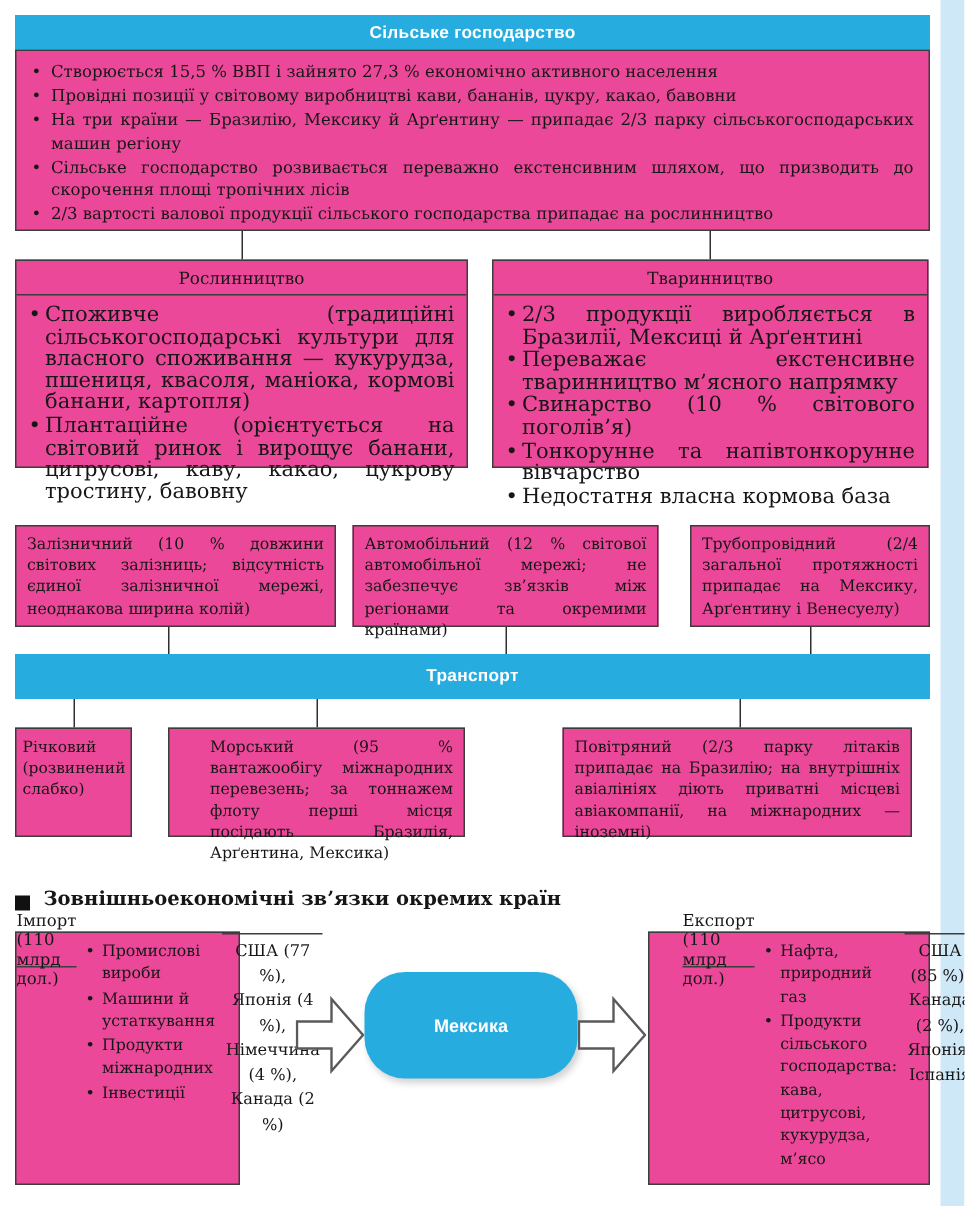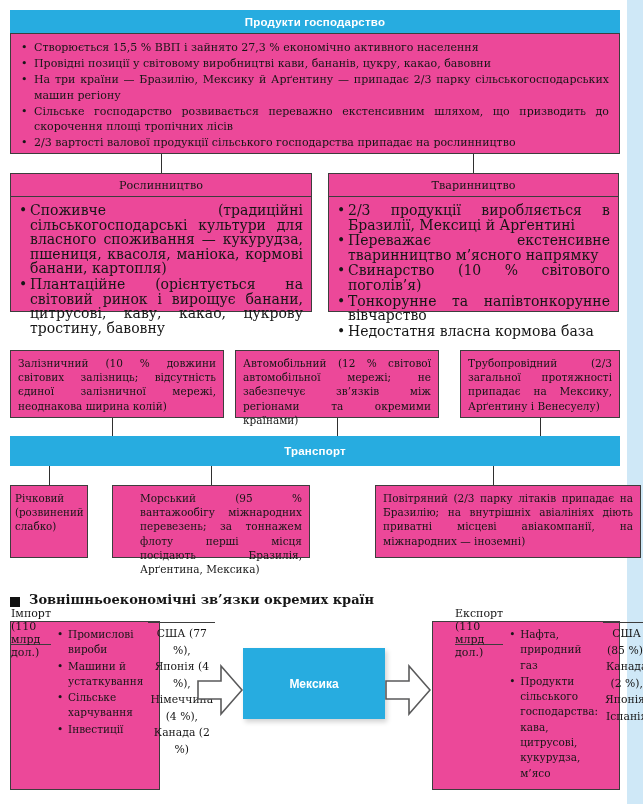--- a/index.html
+++ b/index.html
@@ -42,37 +42,38 @@
   .trade-box ul.blist li{font-size:10.5px;line-height:15.3px;text-align:left;}
   .partners{
     border-top:1px solid #3d3d3d;text-align:center;
     font-size:10.8px;line-height:16.5px;padding:3px 2px;
   }
   .mexico{
     position:absolute;background:#27ace0;color:#fff;
     font-family:"Liberation Sans",sans-serif;font-weight:700;font-size:12px;
     display:flex;align-items:center;justify-content:center;
     box-shadow:2px 3px 5px rgba(0,0,0,.18);
+    border-radius:27px;
   }
   .arrow{position:absolute;}
   .section-heading{
     position:absolute;display:flex;align-items:flex-end;
     font-size:13px;font-weight:700;line-height:15px;
   }
   .sq{width:10px;height:10px;background:#111;margin:2px 9px 0 0;flex:none;}
 </style>
 </head>
 <body>
 
 <div id="canvas">
 
   <div class="side-strip" style="left:627px;width:16px;"></div>
 
   <div class="band" style="left:10px;top:10px;width:610px;height:23px;">
-    <span>Продукти господарство</span>
+    <span>Сільське господарство</span>
   </div>
 
   <div class="box" style="left:10px;top:33px;width:610px;height:121px;">
     <ul class="blist big">
 
     <li>Створюється 15,5 % ВВП і зайнято 27,3 % економічно активного населення</li>
         <li>Провідні позиції у світовому виробництві кави, бананів, цукру, какао, бавовни</li>
         <li>На три країни — Бразилію, Мексику й Арґентину — припадає 2/3 парку сільськогосподарських машин регіону</li>
         <li>Сільське господарство розвивається переважно екстенсивним шляхом, що призводить до скорочення площі тропічних лісів</li>
         <li>2/3 вартості валової продукції сільського господарства припадає на рослинництво</li>
@@ -103,57 +104,57 @@
       </ul>
   </div>
 
   <div class="box" style="left:10px;top:350px;width:214px;height:68px;">
     <div class="flow-text">Залізничний (10 % довжини світових залізниць; відсутність єдиної залізничної мережі, неоднакова ширина колій)</div>
   </div>
   <div class="box" style="left:235px;top:350px;width:204px;height:68px;">
     <div class="flow-text">Автомобільний (12 % світової автомобільної мережі; не забезпечує зв’язків між регіонами та окремими країнами)</div>
   </div>
   <div class="box" style="left:460px;top:350px;width:160px;height:68px;">
-    <div class="flow-text">Трубопровідний (2/3 загальної протяжності припадає на Мексику, Арґентину і Венесуелу)</div>
+    <div class="flow-text">Трубопровідний (2/4 загальної протяжності припадає на Мексику, Арґентину і Венесуелу)</div>
   </div>
 
   <div class="vl" style="left:112px;top:418px;height:18px;"></div>
   <div class="vl" style="left:337px;top:418px;height:18px;"></div>
   <div class="vl" style="left:540px;top:418px;height:18px;"></div>
 
   <div class="band" style="left:10px;top:436px;width:610px;height:30px;">
     <span>Транспорт</span>
   </div>
 
   <div class="vl" style="left:49px;top:466px;height:19px;"></div>
   <div class="vl" style="left:211px;top:466px;height:19px;"></div>
   <div class="vl" style="left:493px;top:466px;height:19px;"></div>
 
   <div class="box" style="left:10px;top:485px;width:78px;height:73px;">
     <div class="flow-text no-justify" style="padding:5px 4px;font-size:10.3px;">Річковий (розвинений слабко)</div>
   </div>
   <div class="box" style="left:112px;top:485px;width:198px;height:73px;padding-left:20px;">
     <div class="flow-text">Морський (95 % вантажообігу міжнародних перевезень; за тоннажем флоту перші місця посідають Бразилія, Арґентина, Мексика)</div>
   </div>
-  <div class="box" style="left:375px;top:485px;width:266px;height:73px;">
+  <div class="box" style="left:375px;top:485px;width:233px;height:73px;">
     <div class="flow-text">Повітряний (2/3 парку літаків припадає на Бразилію; на внутрішніх авіалініях діють приватні місцеві авіакомпанії, на міжнародних — іноземні)</div>
   </div>
 
   <div class="section-heading" style="left:10px;top:592px;width:560px;">
     <span class="sq"></span>
     <span>Зовнішньоекономічні зв’язки окремих країн</span>
   </div>
 
   <div class="box trade-box" style="left:10px;top:621px;width:150px;height:169px;">
     <div class="box-title" style="font-size:11px;">Імпорт (110 млрд дол.)</div>
     <ul class="blist">
 
     <li>Промислові вироби</li>
         <li>Машини й устаткування</li>
-        <li>Сільське харчування</li>
+        <li>Продукти міжнародних</li>
         <li>Інвестиції</li>
       </ul>
     <div class="partners">
 
     <div>США (77 %),</div>
         <div>Японія (4 %),</div>
         <div>Німеччина (4 %),</div>
         <div>Канада (2 %)</div>
       </div>
   </div>

